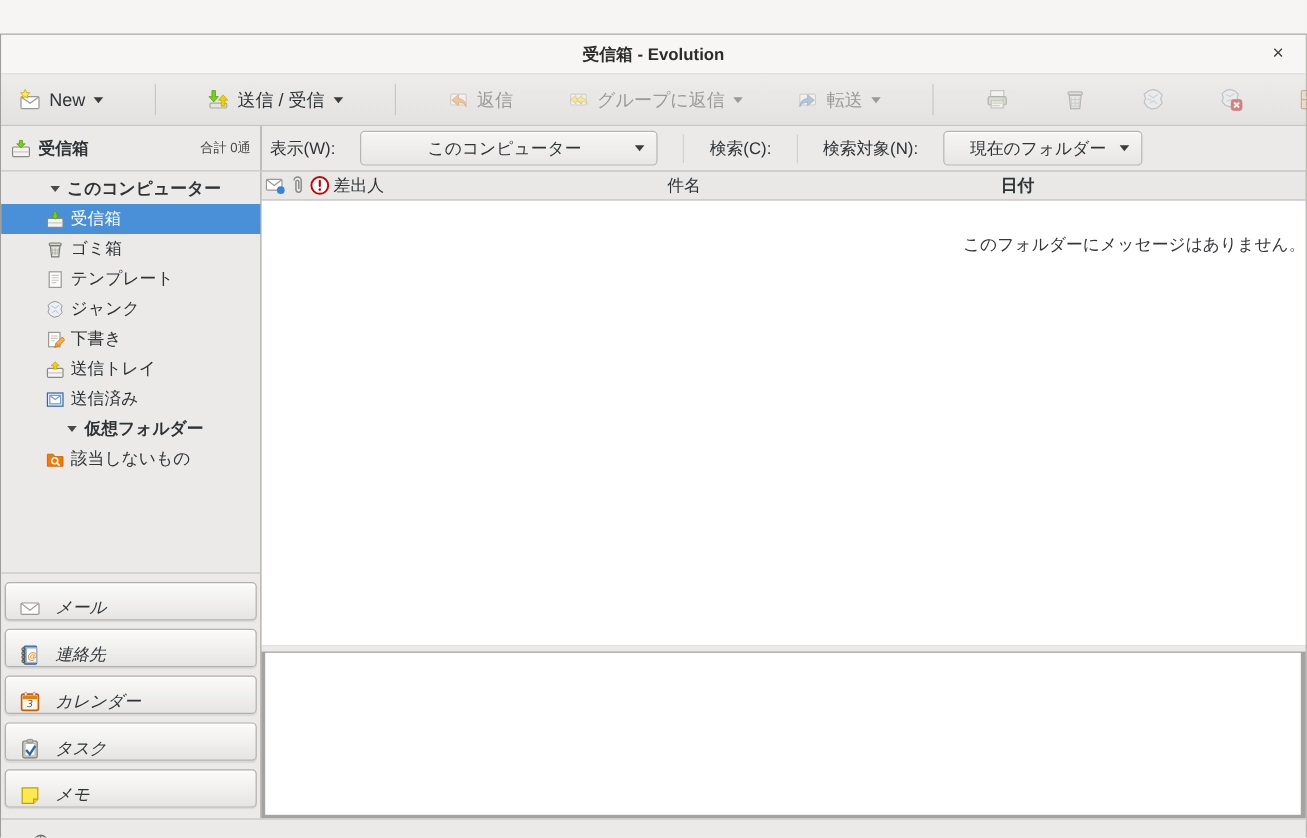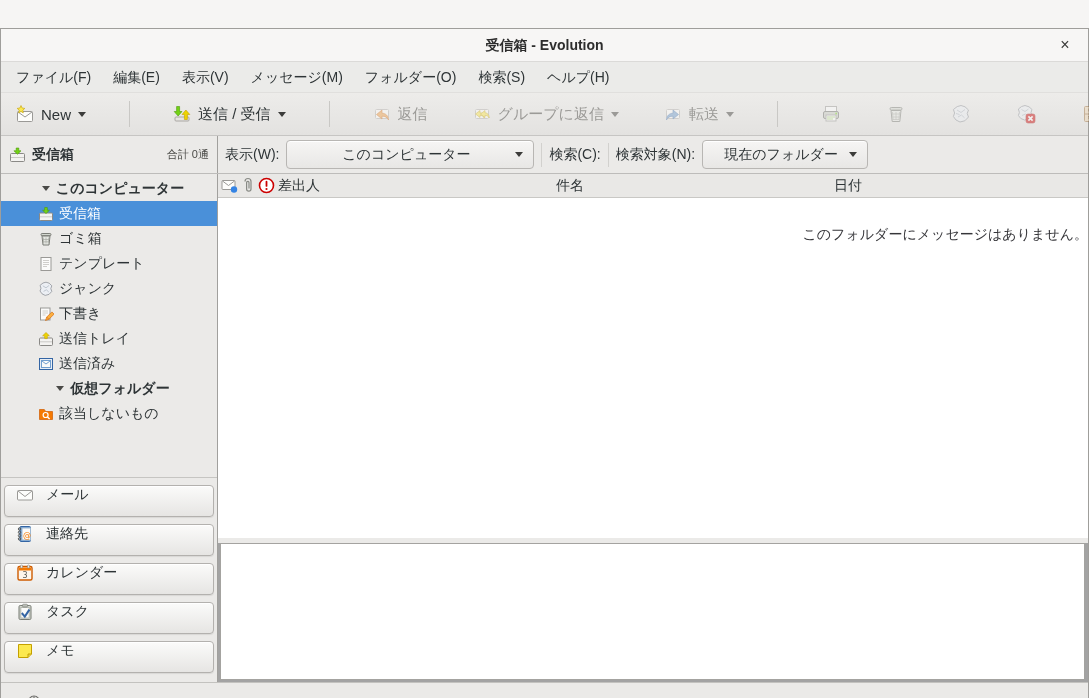--- a/index.html
+++ b/index.html
@@ -38,21 +38,21 @@
     border-top:5px solid #3c3c3a; display:inline-block; }
   .disabled .arr { border-top-color:#9b9a97; }
 
   
   .filterbar { height:38px; flex:none; display:flex; background:#ebeae8;
     border-bottom:1px solid #bdbcba; }
   .fb-left { width:217px; flex:none; border-right:1px solid #a1a09d; display:flex;
     align-items:center; padding:0 8px; gap:6px; }
   .fb-folder { font-weight:bold; font-size:14px; }
   .fb-total { margin-left:auto; font-size:11px; color:#4a4a47; white-space:nowrap; }
-  .fb-right { flex:1; display:flex; align-items:center; gap:7px; padding:0 7px; }
+  .fb-right { flex:1; display:flex; align-items:center; gap:21px; padding:0 7px; }
   .fb-label { font-size:14px; white-space:nowrap; }
   .combo { height:29px; border:1px solid #b8b6b3; border-radius:4px;
     background:linear-gradient(#f6f5f4,#e8e7e5); box-shadow:inset 0 1px 0 #fff;
     display:flex; align-items:center; padding:0 10px; font-size:14px; }
   .combo .cval { flex:1; text-align:center; }
   .combo-show { width:248px; }
   .combo-scope { width:166px; }
   .fbsep { width:1px; height:24px; background:#d2d1ce; flex:none; }
   .searchbox { width:182px; height:29px; background:#fff; border:1px solid #b8b6b3;
     border-radius:4px; display:flex; align-items:center; padding:0 5px; gap:4px; }
@@ -70,28 +70,28 @@
   .trow.item { padding-left:37px; gap:5px; }
   .trow.selected { background:#4a90d9; color:#ffffff; }
   .exp { width:0; height:0; border-left:4px solid transparent; border-right:4px solid transparent;
     border-top:5px solid #4a4a47; flex:none; }
   .treespacer { flex:1; }
   .switcher { border-top:1px solid #c6c5c2; padding:7px 3px 9px 3px; display:flex;
     flex-direction:column; gap:7px; }
   .swbtn { height:32px; border:1px solid #b3b1ae; border-radius:4px;
     background:linear-gradient(#fbfbfa,#e6e5e3);
     box-shadow:0 1px 1px rgba(0,0,0,.08), inset 0 1px 0 #fff;
-    display:flex; align-items:flex-start; gap:12px; padding:0 11px; font-size:14px; }
+    display:flex; align-items:flex-end; gap:12px; padding:0 11px; font-size:14px;font-style:italic; }
 
   .main { flex:1; display:flex; flex-direction:column; min-width:0; background:#a3a3a3; }
   .list-header { height:24px; flex:none; background:#e9e8e6; border-bottom:1px solid #c9c8c5;
     display:flex; align-items:center; padding-left:3px; gap:3px; position:relative;
     font-size:14px; }
   .list-header .colsubject { position:absolute; left:338px; top:0; line-height:23px; }
-  .list-header .coldate { position:absolute; left:616px; top:0; line-height:23px; }
+  .list-header .coldate { position:absolute; left:616px; top:0; line-height:23px;font-weight:bold; }
   .list-body { flex:1; background:#ffffff; min-height:0;text-align:right; }
   .empty-msg { padding:28px 0 0 30px; font-size:14px; color:#36363a; }
   .splitter { height:5px; flex:none; background:#ebeae8; }
   .preview { height:137px; flex:none; margin:0 3px 2px 2px; background:#ffffff;
     border:1px solid #a4a3a0; }
 
   
   .statusbar { height:43px; flex:none; background:#ebeae8; border-top:1px solid #c3c2bf;
     border-bottom:3px solid #a5a4a1; display:flex; align-items:center; padding-left:16px; }
 
@@ -100,29 +100,20 @@
 </head>
 <body>
 
 <div class="window">
 
   <div class="titlebar">
     <div class="title">受信箱  -  Evolution</div>
     <div class="close">×</div>
   </div>
 
-  <div class="menubar">
-    <span class="mitem">ファイル(F)</span>
-    <span class="mitem">編集(E)</span>
-    <span class="mitem">表示(V)</span>
-    <span class="mitem">メッセージ(M)</span>
-    <span class="mitem">フォルダー(O)</span>
-    <span class="mitem">検索(S)</span>
-    <span class="mitem">ヘルプ(H)</span>
-  </div>
 
   <div class="toolbar">
     <div class="tbtn">
       <span>
         <svg width="18" height="18" viewBox="0 0 18 18">
           <rect x="1.5" y="6.5" width="15" height="10" rx="1" fill="#fdfdfb" stroke="#9a9996"></rect>
           <path d="M2 7 L9 12 L16 7" stroke="#9a9996" fill="none"></path>
           <path d="M5 0.5 L6.1 3 L8.8 3.4 L6.8 5.2 L7.3 7.9 L5 6.5 L2.7 7.9 L3.2 5.2 L1.2 3.4 L3.9 3 Z" fill="#fce94f" stroke="#c4a000" stroke-width="0.6"></path>
         </svg>
       </span>

